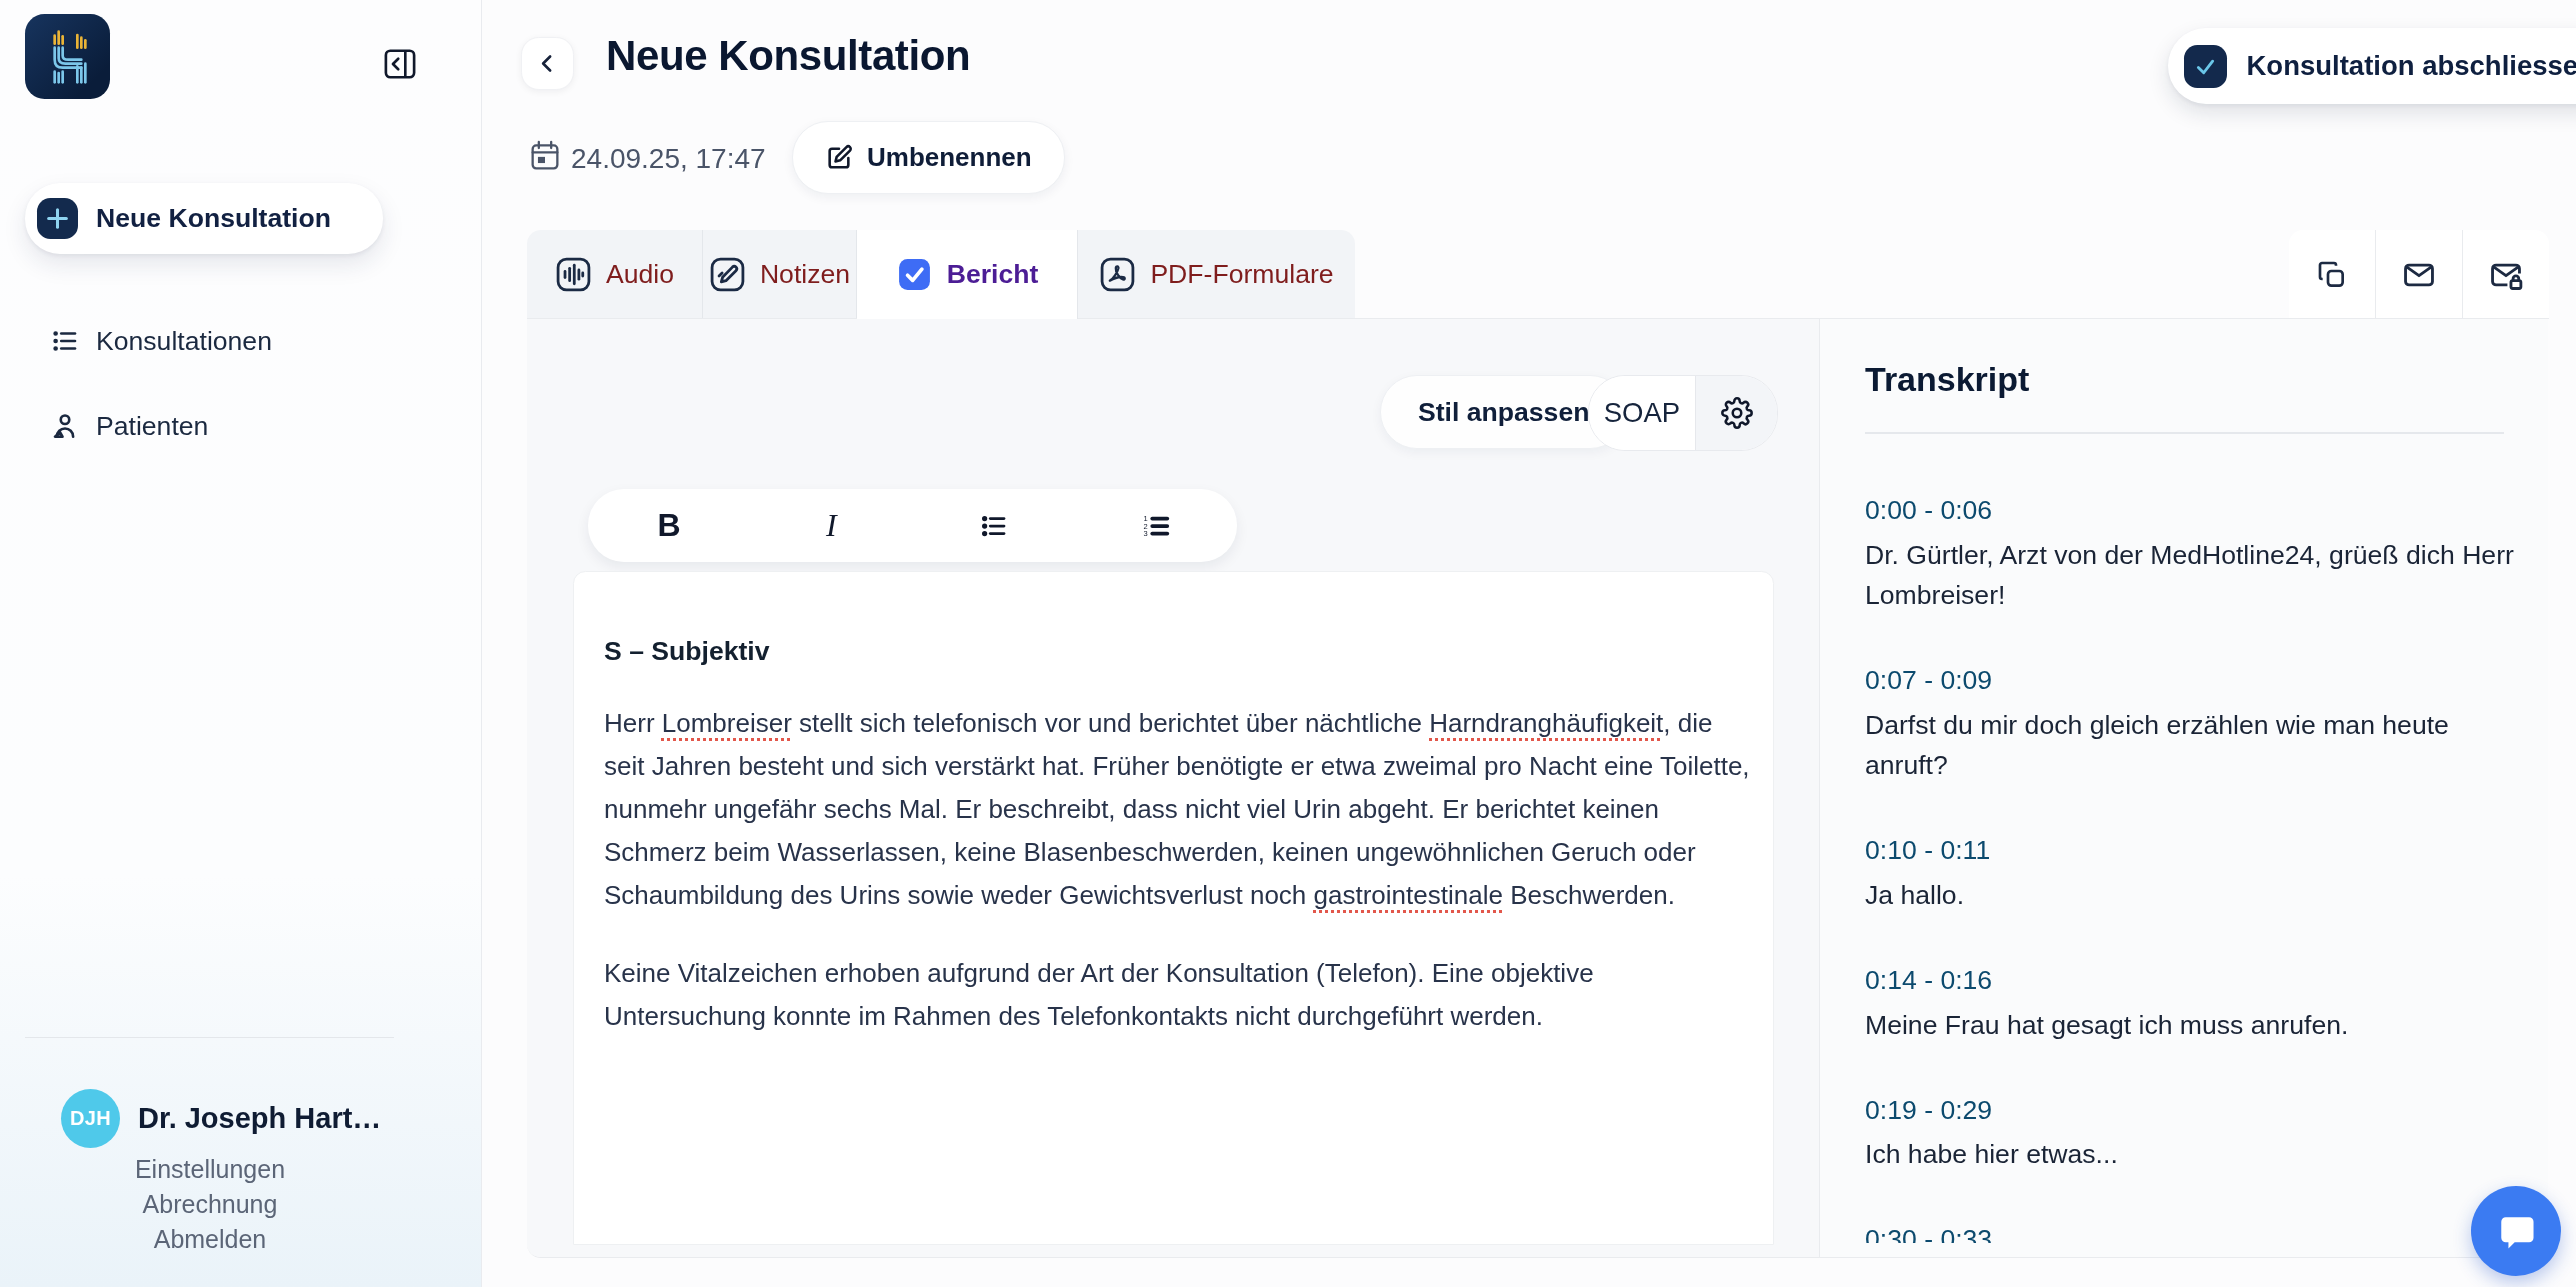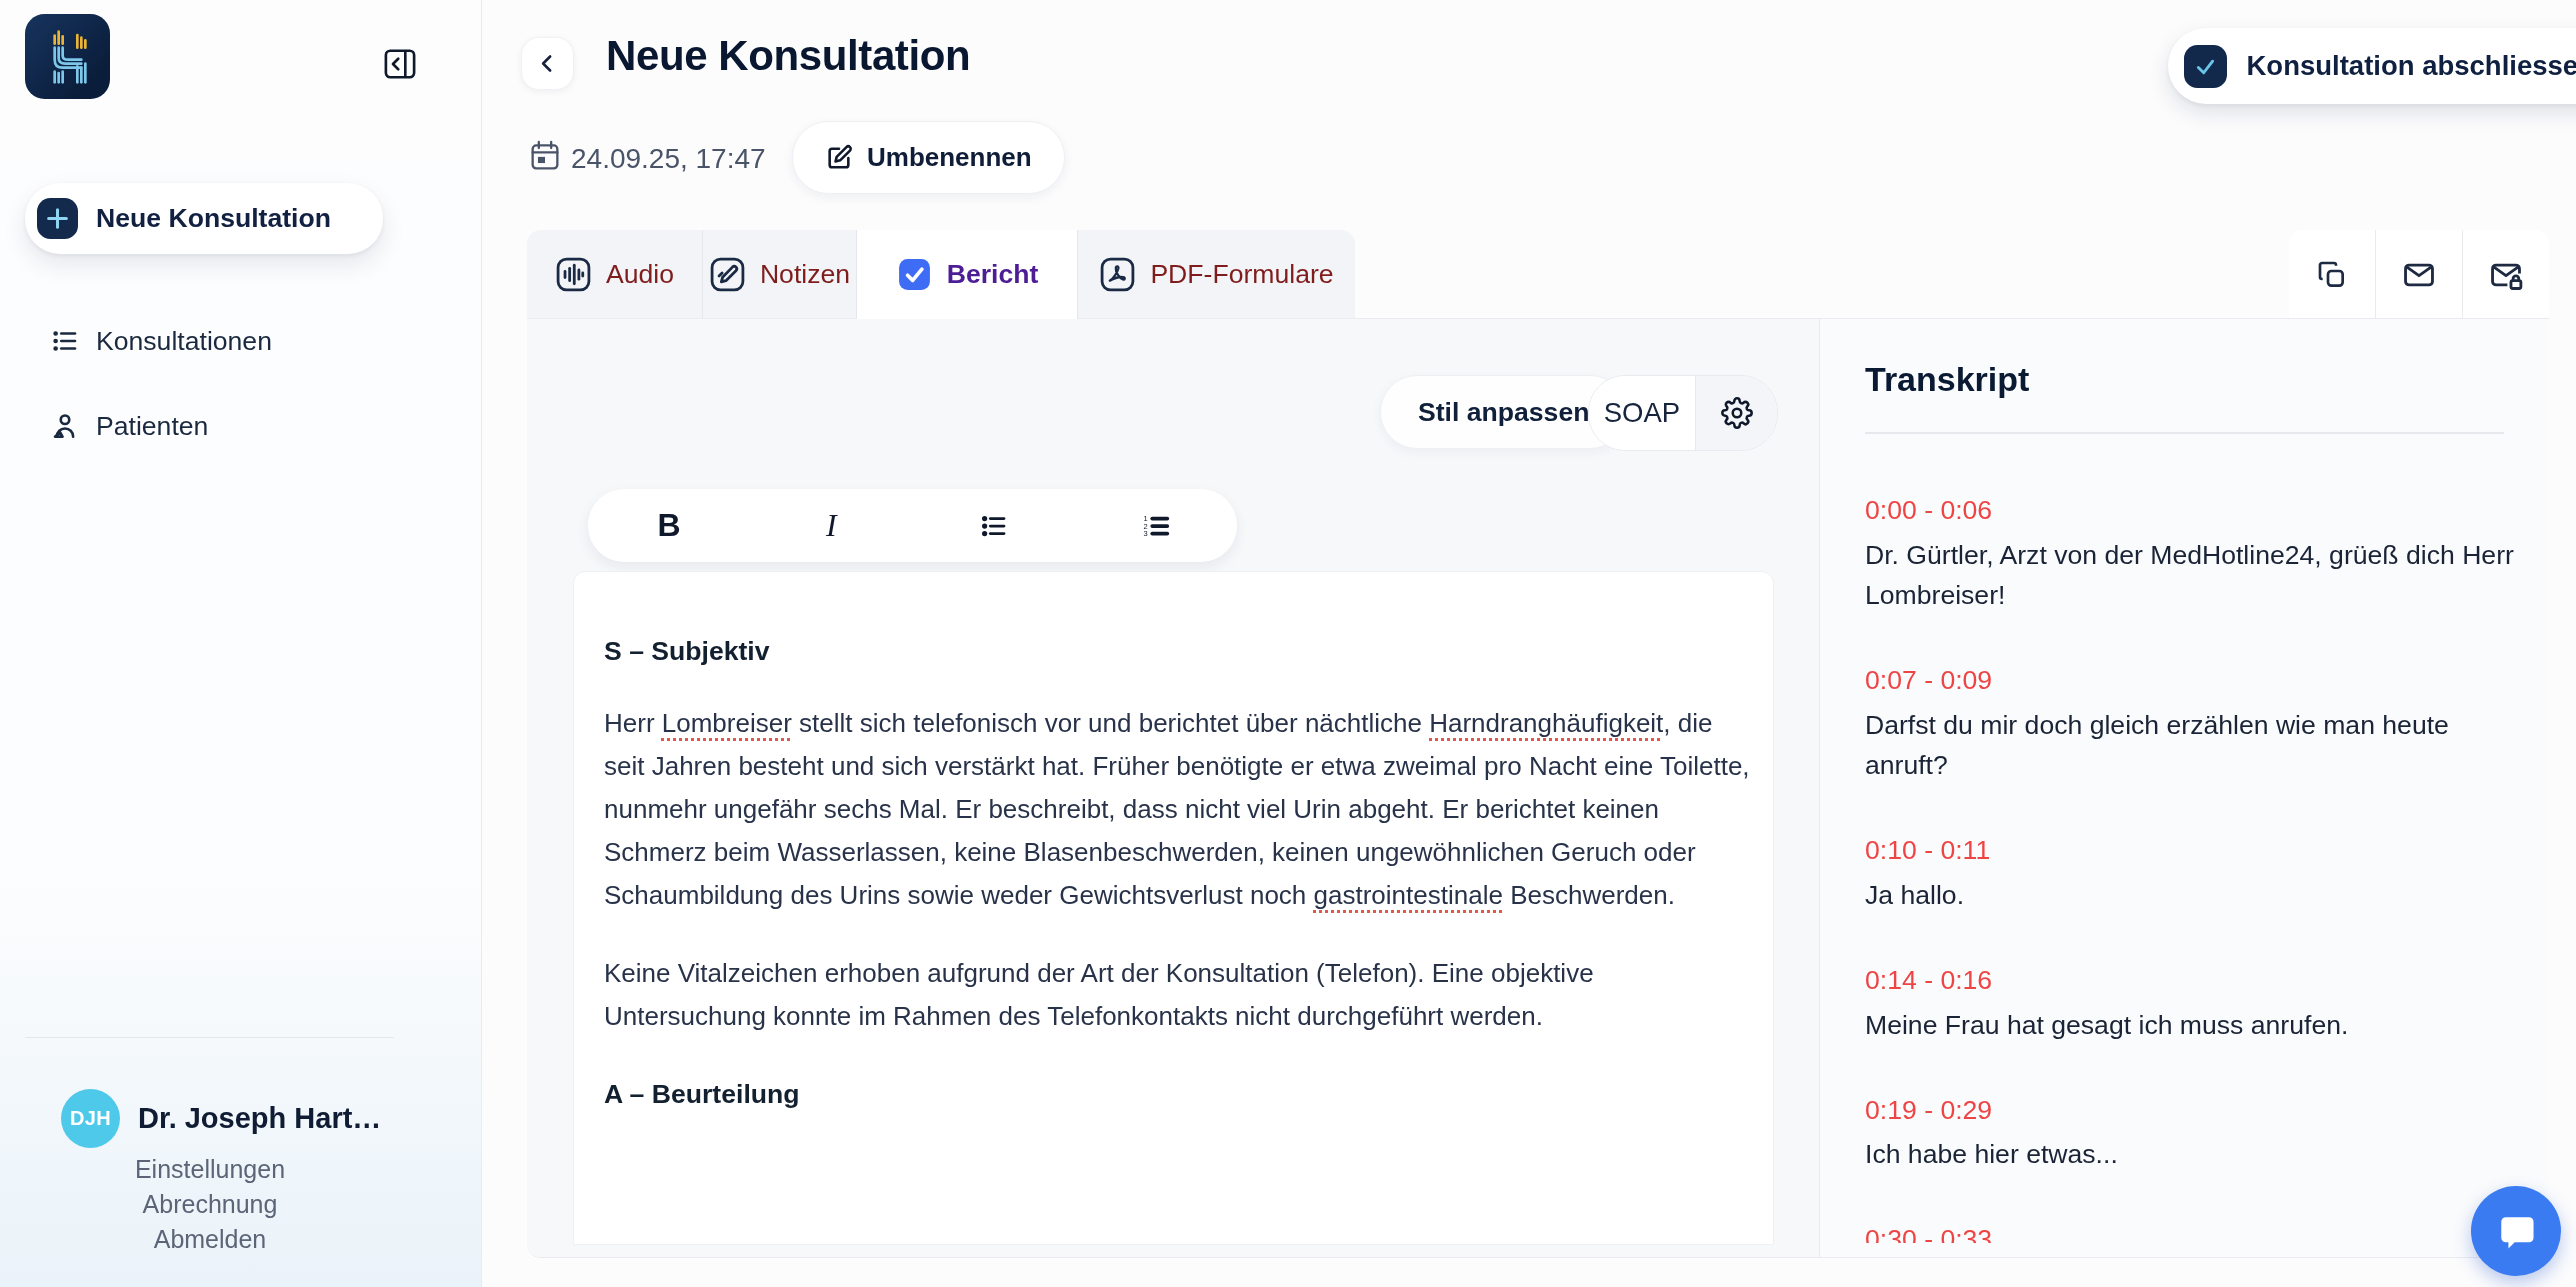--- a/index.html
+++ b/index.html
@@ -81,21 +81,21 @@
   .paper h3:first-child{margin-top:0;}
   .paper p{margin:35px 0 0 0;font-size:26px;line-height:43px;color:#28334a;}
   .misspell{text-decoration:underline dotted #e2574b;text-decoration-thickness:3.1px;text-underline-offset:6.2px;}
 
   
   .transcript{position:absolute;left:1292px;top:0;right:0;height:100%;background:#fafbfc;border-left:0.9px solid #e9ebee;}
   .tr-title{position:absolute;left:45px;top:41px;font-size:34px;font-weight:700;color:#0b1a33;}
   .tr-hr{position:absolute;left:45px;top:113px;width:639px;height:1.8px;background:#e5e8ec;}
   .tr-list{position:absolute;left:45px;top:176px;width:656px;}
   .tr-entry{margin-bottom:50px;}
-  .tr-time{font-size:26.6px;color:#ef4444;margin-bottom:8.9px;}
+  .tr-time{font-size:26.6px;color:#0c4a6e;margin-bottom:8.9px;}
   .tr-text{font-size:26.6px;line-height:40px;color:#1a2436;}
   .tr-fade{position:absolute;left:0;right:0;bottom:0;height:14px;background:#fafbfc;}
 
   
   .chat-btn{position:absolute;left:2471px;top:1186px;width:90px;height:90px;border-radius:50%;background:#3b7bf2;
             box-shadow:0 7px 17.7px rgba(30,80,200,.30);display:flex;align-items:center;justify-content:center;}
 </style>
 </head>
 <body>
 
@@ -308,21 +308,20 @@
             <text x="2" y="14" font-size="6" fill="#10182b" font-family="Liberation Sans">2</text>
             <text x="2" y="20" font-size="6" fill="#10182b" font-family="Liberation Sans">3</text>
           </svg>
         </button>
       </div>
 
       <div class="paper" id="report-paper">
           <h3>S – Subjektiv</h3>
           <p><span>Herr </span><span class="misspell">Lombreiser</span><span> stellt sich telefonisch vor und berichtet über nächtliche </span><span class="misspell">Harndranghäufigkeit</span><span>, die seit Jahren besteht und sich verstärkt hat. Früher benötigte er etwa zweimal pro Nacht eine Toilette, nunmehr ungefähr sechs Mal. Er beschreibt, dass nicht viel Urin abgeht. Er berichtet keinen Schmerz beim Wasserlassen, keine Blasenbeschwerden, keinen ungewöhnlichen Geruch oder Schaumbildung des Urins sowie weder Gewichtsverlust noch </span><span class="misspell">gastrointestinale</span><span> Beschwerden.</span></p>
           <p><span>Keine Vitalzeichen erhoben aufgrund der Art der Konsultation (Telefon). Eine objektive Untersuchung konnte im Rahmen des Telefonkontakts nicht durchgeführt werden.</span></p>
-          <h3>A – Beurteilung</h3>
         </div>
     </div>
 
     <div class="transcript">
       <div class="tr-title">Transkript</div>
       <div class="tr-hr"></div>
       <div class="tr-list" id="transcript-list">
   <div class="tr-entry">
     <div class="tr-time">0:00 - 0:06</div>
     <div class="tr-text">Dr. Gürtler, Arzt von der MedHotline24, grüeß dich Herr Lombreiser!</div>

